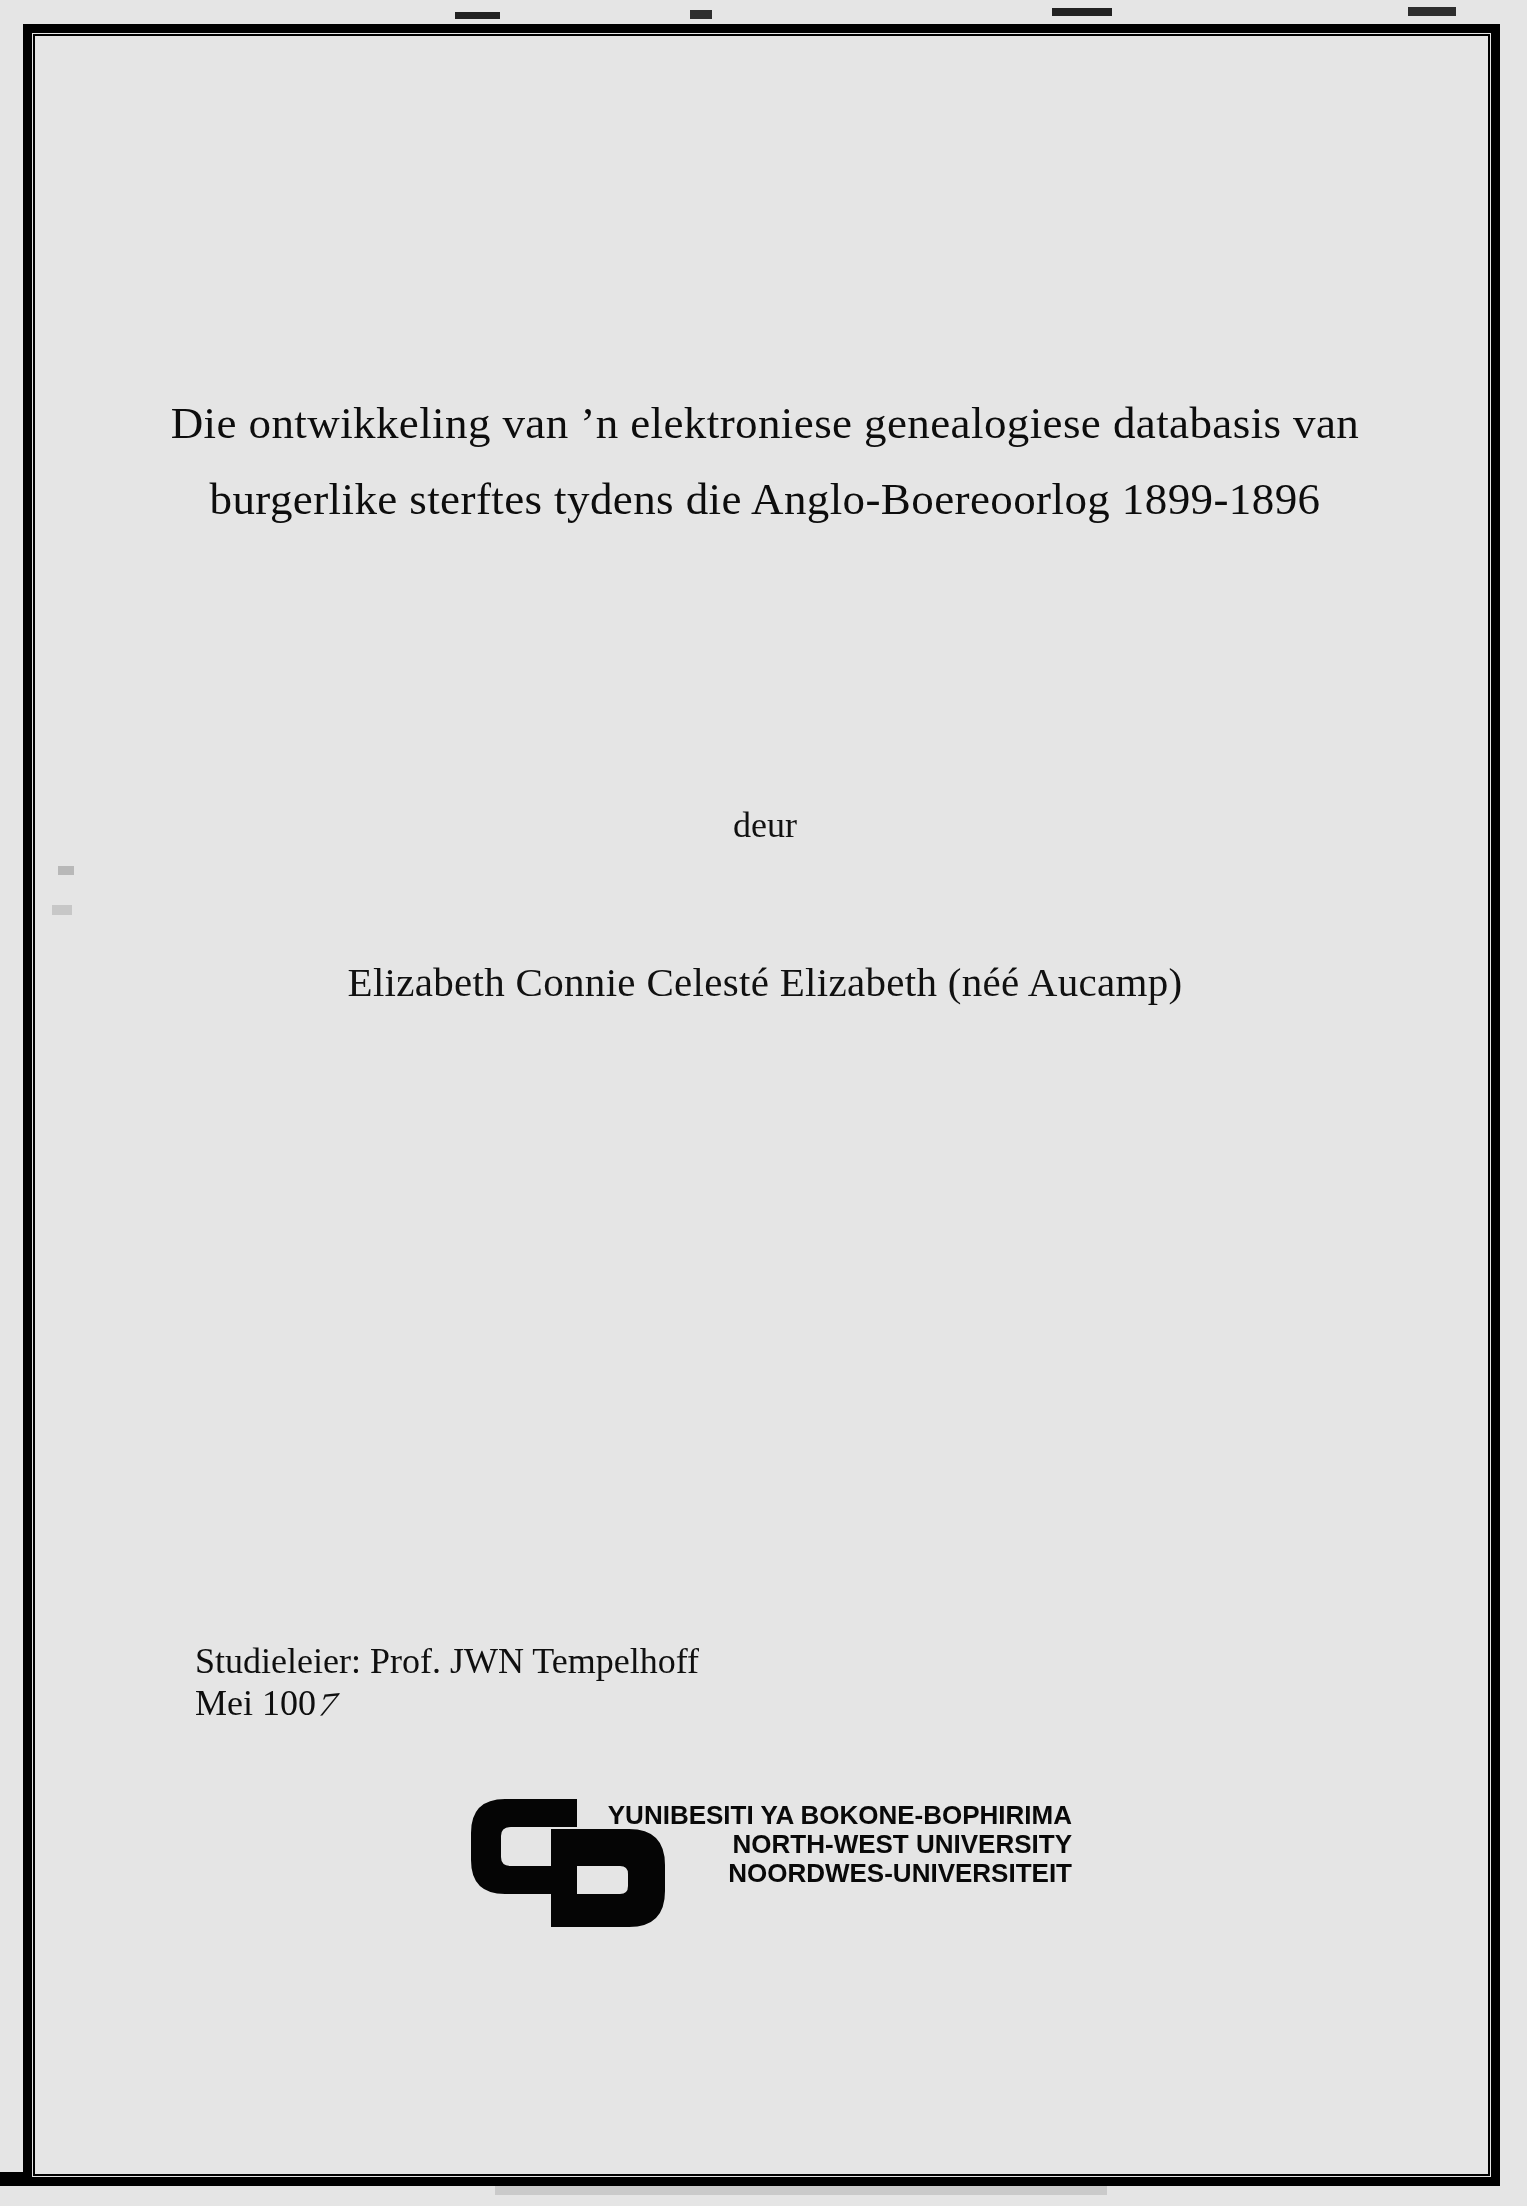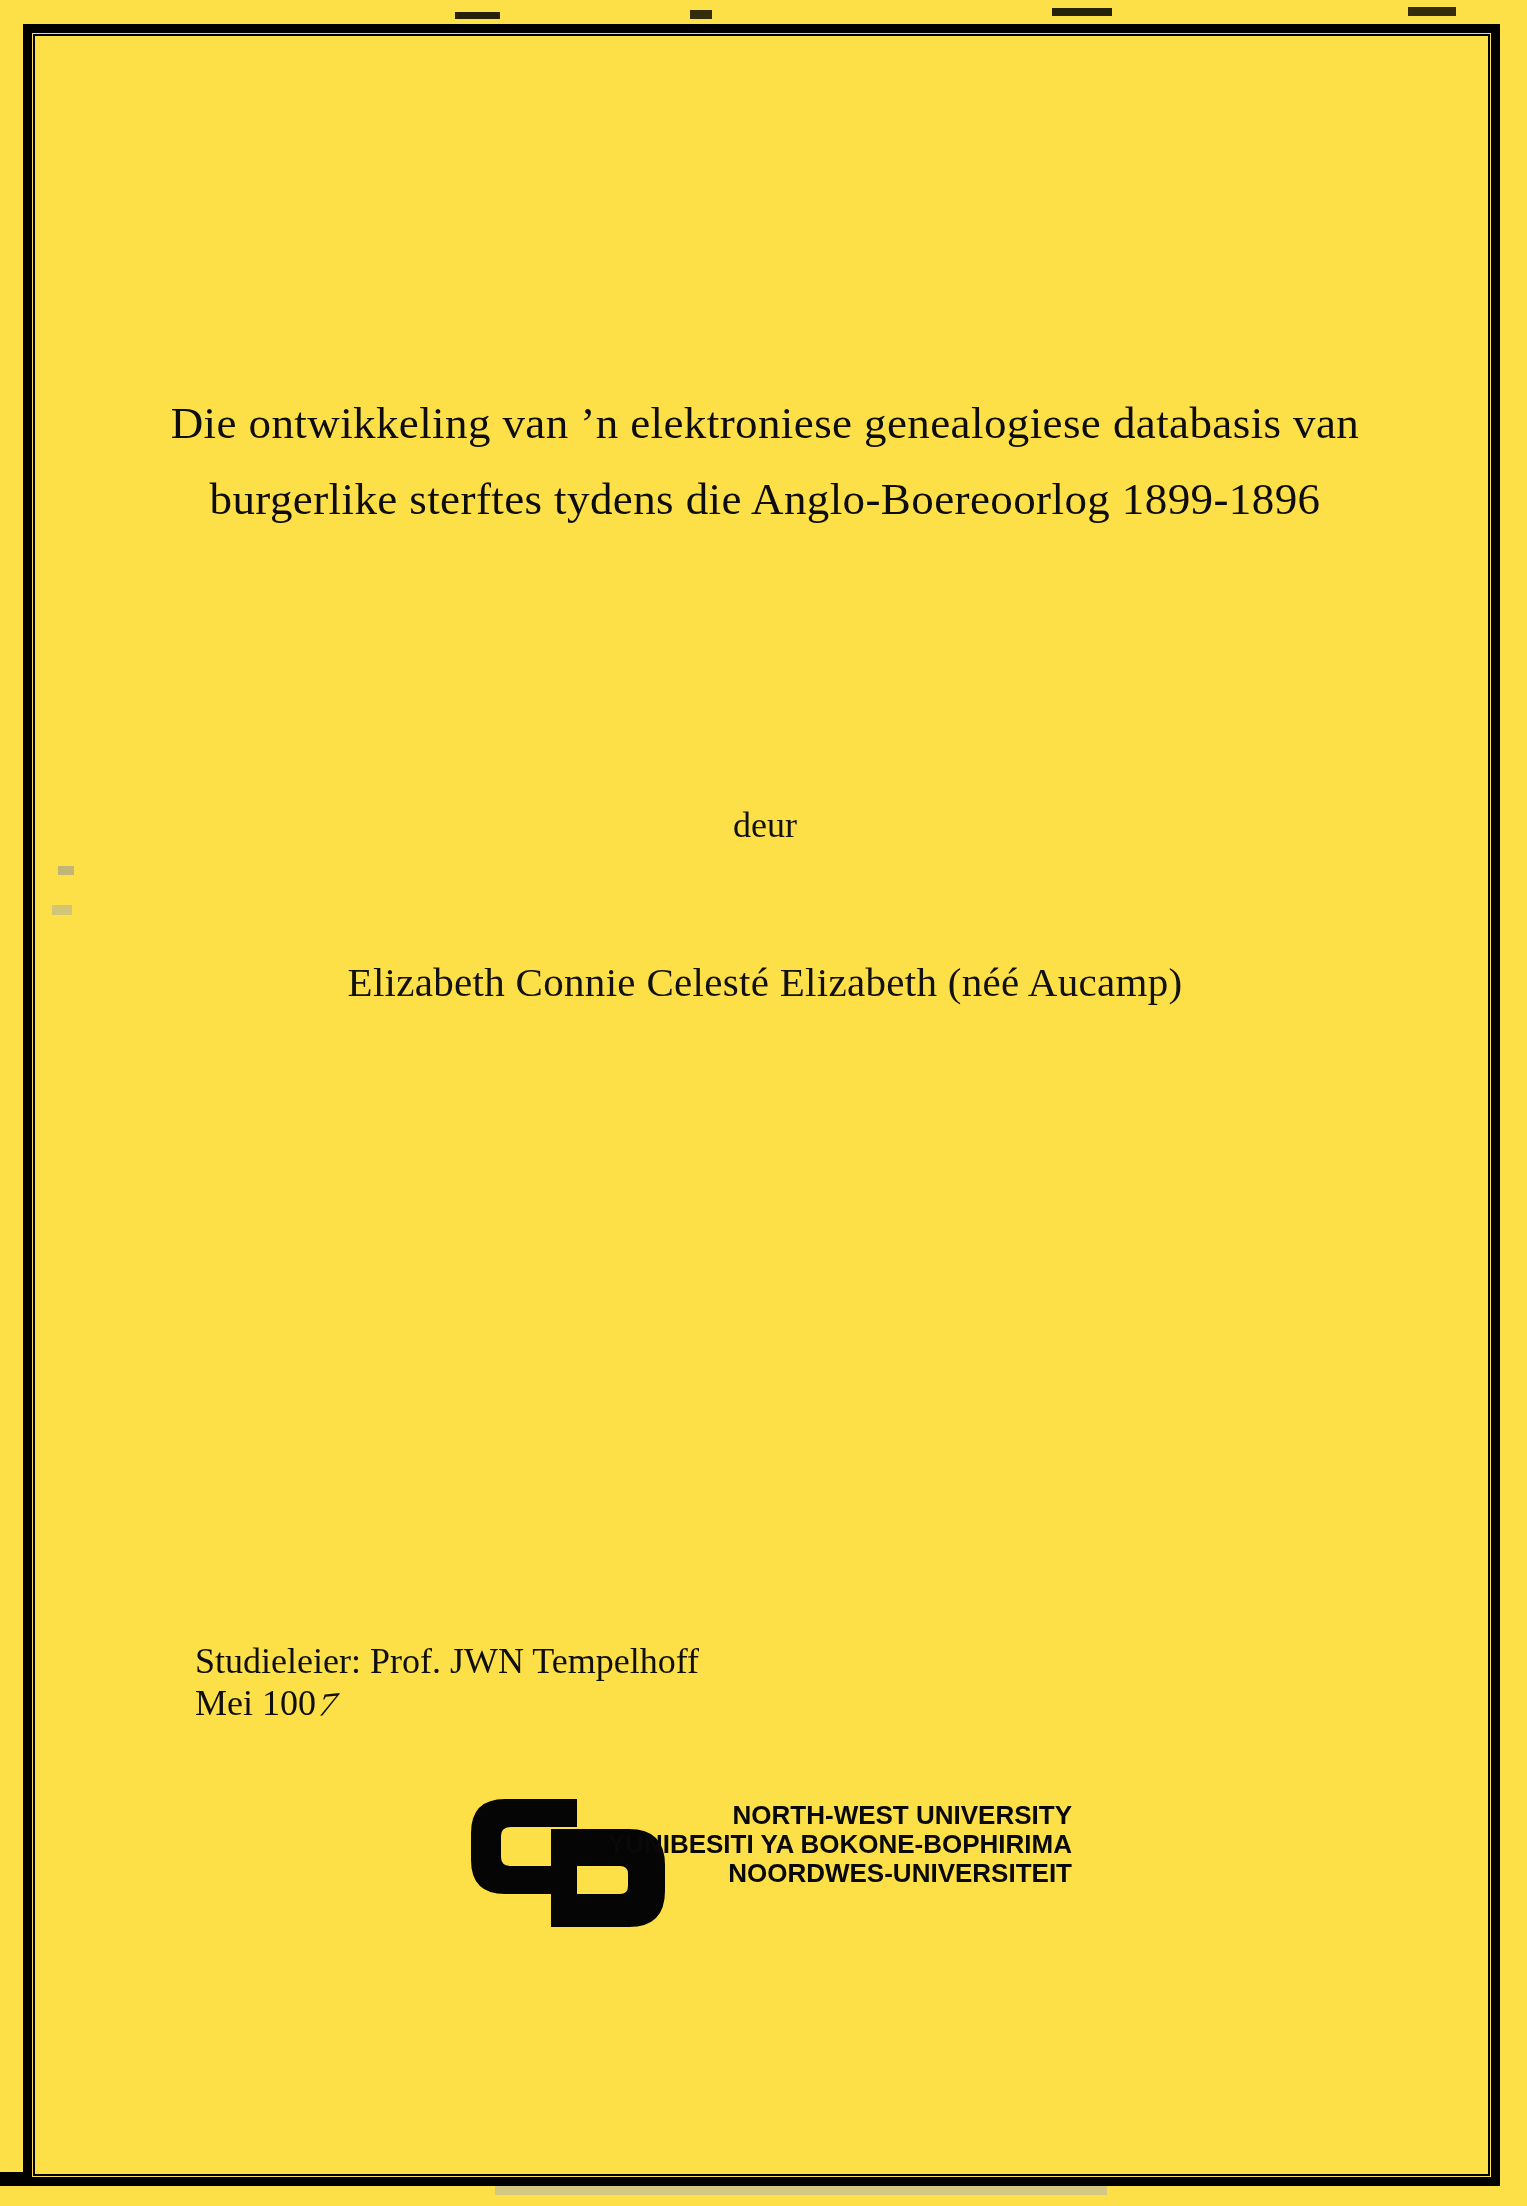--- a/index.html
+++ b/index.html
@@ -1,19 +1,19 @@
 <!DOCTYPE html>
 <html><head>
 <meta charset="utf-8">
 <style>
   html,body { margin:0; padding:0; background:#ffffff; }
   .page {
     position:relative;
     width:1527px; height:2206px;
-    background:#fde047;
+    background:#e5e5e5;
     color:#111111;
     font-family:"Liberation Serif", serif;
     overflow:hidden;
   }
 
   
   .frame {
     position:absolute; left:23px; top:24px;
     width:1477px; height:2162px;
     box-sizing:border-box;
@@ -117,18 +117,18 @@
     <div>Studieleier: Prof. JWN Tempelhoff</div>
     <div><span>Mei 100</span><span class="date-seven">7</span></div>
   </div>
 
   <svg class="logo-mark" viewBox="0 0 200 130" aria-hidden="true">
     <path d="M112,0 H40 Q6,0 6,34 V61 Q6,95 40,95 H112 V67 H46 Q36,67 36,58 V37 Q36,28 46,28 H112 Z" fill="#050505"></path>
     <path d="M86,30 H164 Q200,30 200,66 V92 Q200,128 164,128 H86 V95 H155 Q163,95 163,87 V75 Q163,67 155,67 H86 Z" fill="#050505"></path>
   </svg>
 
   <div class="logo-text">
+    <div>YUNIBESITI YA BOKONE-BOPHIRIMA</div>
     <div>NORTH-WEST UNIVERSITY</div>
-    <div>YUNIBESITI YA BOKONE-BOPHIRIMA</div>
     <div>NOORDWES-UNIVERSITEIT</div>
   </div>
 
 </div>
 
 </body></html>

